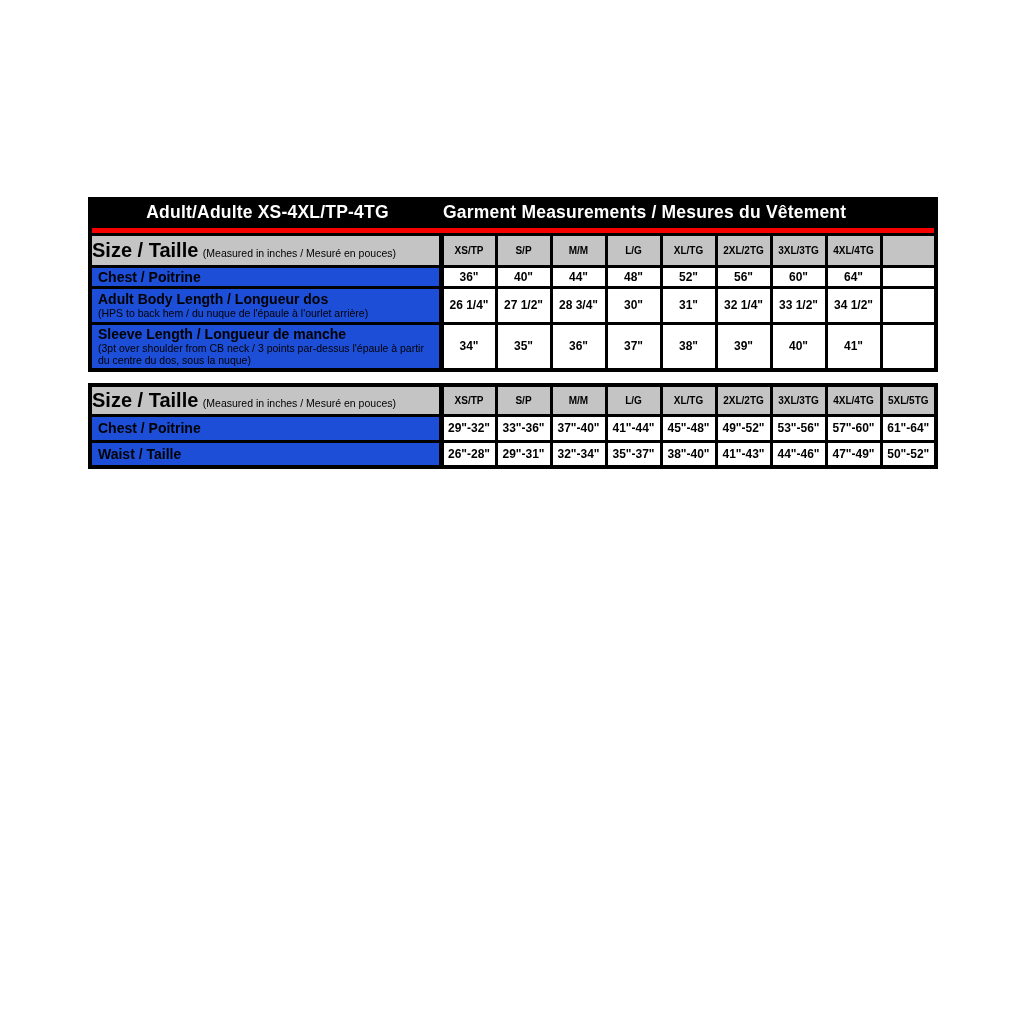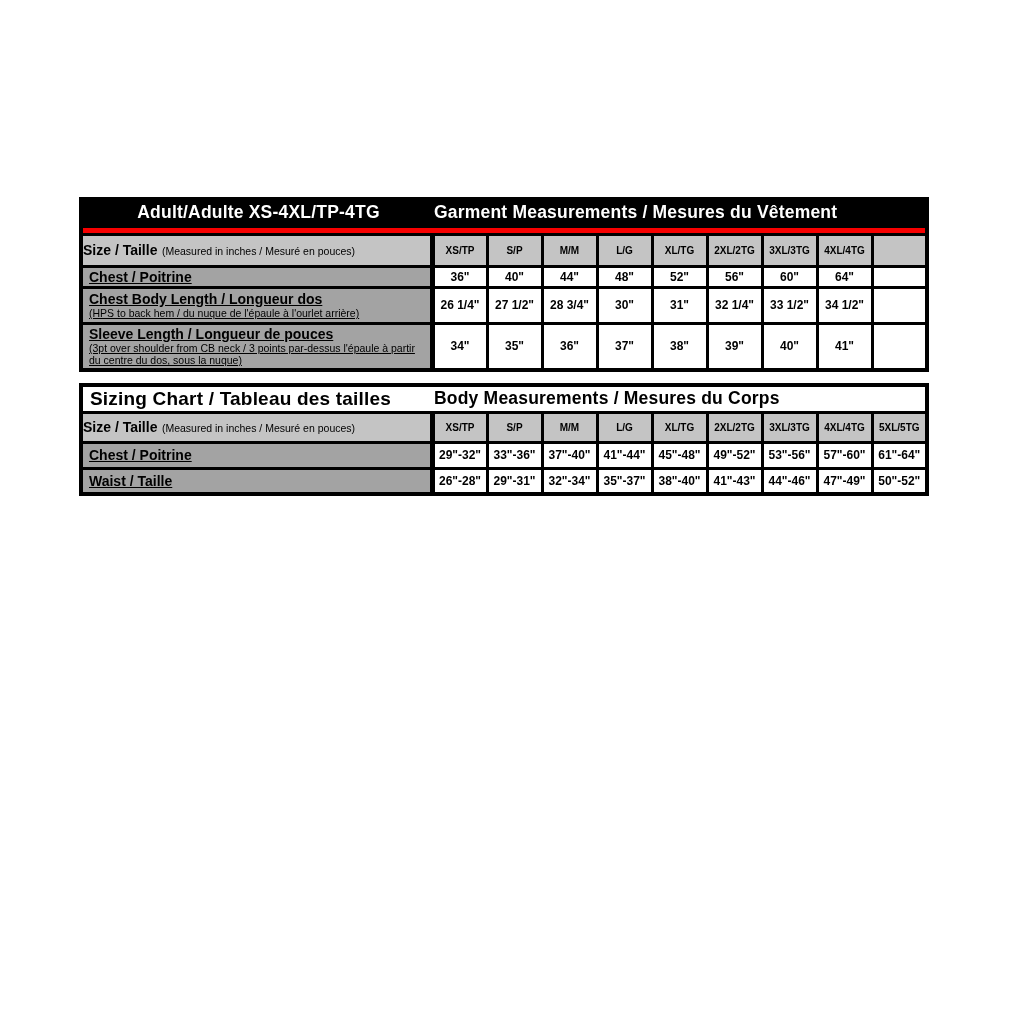--- a/index.html
+++ b/index.html
@@ -4,21 +4,21 @@
 <style>
   * { box-sizing: border-box; }
   html, body {
     margin: 0; padding: 0;
     width: 1024px; height: 1024px;
     background: #ffffff;
     font-family: "Liberation Sans", sans-serif;
   }
   .sheet {
     position: absolute;
-    left: 79px; top: 197px;
+    left: 88px; top: 197px;
     width: 846px;
   }
   table.sztable {
     border-collapse: collapse;
     table-layout: fixed;
     width: 846px;
     border: 4px solid #000;
   }
   table.sztable td {
     border: 3px solid #000;
@@ -82,36 +82,35 @@
   tr.size-row td {
     background: #c4c4c4;
   }
   #garment-table tr.size-row td { height: 32px; }
   #body-table tr.size-row td { height: 30px; }
   td.size-label-cell {
     text-align: left;
     padding-left: 6px;
     vertical-align: middle;
   }
-  .szlab { font-weight: bold; font-size: 14px; }
+  .szlab { font-weight: bold; font-size: 20px; }
   .sznote { font-weight: normal; font-size: 10.5px; }
   td.sizeh {
     text-align: center;
     vertical-align: middle;
     font-weight: bold;
     font-size: 10px;
   }
 
   
   tr.data-row td.rowlabel {
-    background: #a3a3a3;
+    background: #1d4ed8;
     text-align: left;
     vertical-align: middle;
     padding: 1px 4px 1px 6px;
-    text-decoration: underline;
   }
   .lab-main { font-weight: bold; font-size: 14px; line-height: 1.15; }
   .lab-note { font-weight: normal; font-size: 10.5px; line-height: 1.2; }
   tr.data-row td.val {
     background: #fff;
     text-align: center;
     vertical-align: middle;
     font-weight: bold;
     font-size: 12px;
   }
@@ -178,36 +177,36 @@
           <td class="val">44"</td>
           <td class="val">48"</td>
           <td class="val">52"</td>
           <td class="val">56"</td>
           <td class="val">60"</td>
           <td class="val">64"</td>
           <td class="val"></td>
         </tr>
         <tr class="data-row">
           <td class="rowlabel">
-            <div class="lab-main">Chest Body Length / Longueur dos</div>
+            <div class="lab-main">Adult Body Length / Longueur dos</div>
             <div class="lab-note">(HPS to back hem  / du nuque de l'épaule à l'ourlet arrière)</div>
           </td>
           <td class="val">26 1/4"</td>
           <td class="val">27 1/2"</td>
           <td class="val">28 3/4"</td>
           <td class="val">30"</td>
           <td class="val">31"</td>
           <td class="val">32 1/4"</td>
           <td class="val">33 1/2"</td>
           <td class="val">34 1/2"</td>
           <td class="val"></td>
         </tr>
         <tr class="data-row">
           <td class="rowlabel">
-            <div class="lab-main">Sleeve Length / Longueur de pouces</div>
+            <div class="lab-main">Sleeve Length / Longueur de manche</div>
             <div class="lab-note">(3pt over shoulder from CB neck / 3 points par-dessus l'épaule à partir du centre du dos, sous la nuque)</div>
           </td>
           <td class="val">34"</td>
           <td class="val">35"</td>
           <td class="val">36"</td>
           <td class="val">37"</td>
           <td class="val">38"</td>
           <td class="val">39"</td>
           <td class="val">40"</td>
           <td class="val">41"</td>
@@ -223,28 +222,20 @@
         <col class="c-size">
         <col class="c-size">
         <col class="c-size">
       <col class="c-size">
         <col class="c-size">
         <col class="c-size">
         <col class="c-size">
         <col class="c-size">
     </colgroup>
     <thead>
-      <tr class="title-row-white">
-        <td colspan="10">
-          <div class="title-flex">
-            <div class="title-left">Sizing Chart / Tableau des tailles</div>
-            <div class="title-right">Body Measurements / Mesures du Corps</div>
-          </div>
-        </td>
-      </tr>
       <tr class="size-row">
         <td class="size-label-cell">
           <span class="szlab">Size / Taille</span>
           <span class="sznote">(Measured in inches / Mesuré en pouces)</span>
         </td>
       <td class="sizeh">XS/TP</td>
           <td class="sizeh">S/P</td>
           <td class="sizeh">M/M</td>
           <td class="sizeh">L/G</td>
           <td class="sizeh">XL/TG</td>

